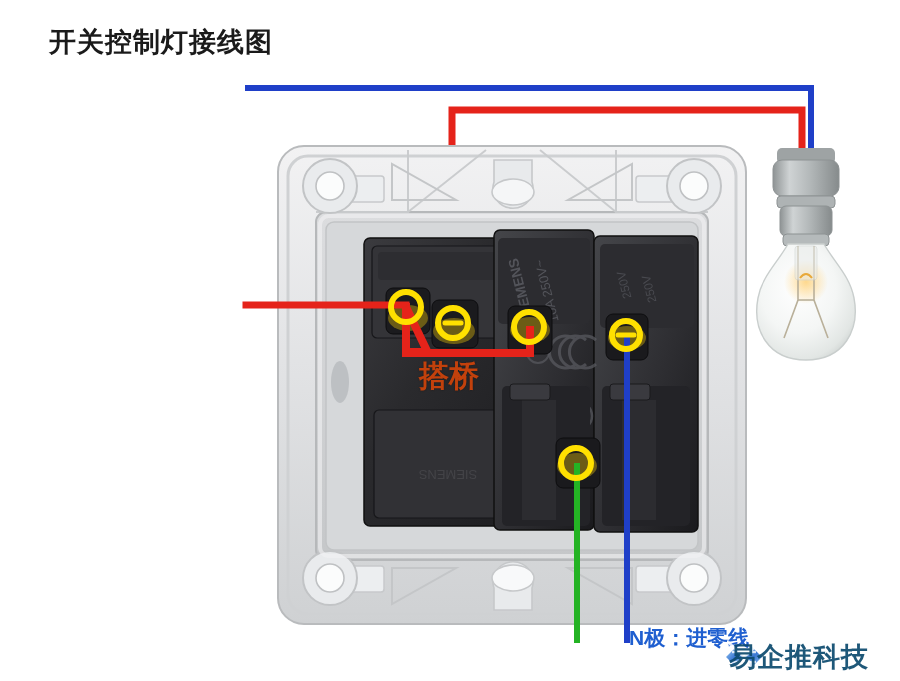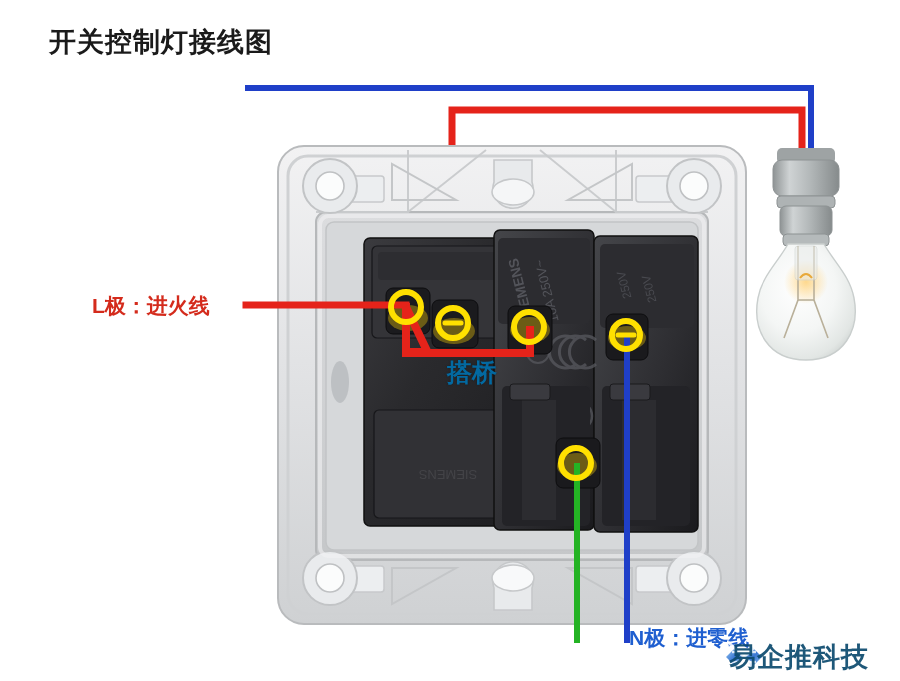--- a/index.html
+++ b/index.html
@@ -18,22 +18,22 @@
     font-size:27px;font-weight:bold;color:#1a1a1a;
     letter-spacing:1px;white-space:nowrap;
   }
 
   
   svg.art{position:absolute;left:0;top:0;width:900px;height:681px;}
 
   
   .lbl{position:absolute;white-space:nowrap;font-weight:bold;}
   .lbl-L{left:76px;top:292px;font-size:21px;color:#d42b1c;}
-  .lbl-bridge{left:403px;top:356px;font-size:25px;color:#0369a1;
-     text-shadow:0 0 2px rgba(0,0,0,.35);margin-left:28px;}
+  .lbl-bridge{left:403px;top:356px;font-size:30px;color:#c2410c;
+     text-shadow:0 0 2px rgba(0,0,0,.35);}
   .lbl-E{left:392px;top:624px;font-size:21px;color:#2fa82f;}
   .lbl-N{left:613px;top:624px;font-size:21px;color:#1f5fd0;}
 
   
   .wm{position:absolute;left:713px;top:639px;font-size:27px;font-weight:bold;
       color:#0c4a6e;letter-spacing:1px;opacity:.92;white-space:nowrap;}
   .wm-logo{position:absolute;left:706px;top:636px;width:44px;height:42px;}
 </style>
 </head>
 <body>
@@ -266,21 +266,20 @@
       <g stroke="#b9b09a" stroke-width="1.6" fill="none">
         <path d="M 782 246 V 300 L 768 338"></path>
         <path d="M 798 246 V 300 L 812 338"></path>
         <path d="M 782 300 H 798"></path>
       </g>
       <rect x="779" y="246" width="22" height="34" rx="3" fill="#e9ecea" opacity=".55" stroke="#cdd2d0"></rect>
       <path d="M 784 278 q 6 -8 12 0" stroke="#e8a93a" stroke-width="2" fill="none"></path>
     </g>
   </svg>
 
-  <div class="lbl lbl-L">L极：进火线</div>
   <div class="lbl lbl-bridge">搭桥</div>
   <div class="lbl lbl-N">N极：进零线</div>
 
   <svg class="wm-logo" viewBox="0 0 44 42">
     <g fill="url(#gWmLogo)">
       <path d="M4 21 L14 11 L22 21 L14 31 Z" opacity=".95"></path>
       <path d="M40 21 L30 11 L22 21 L30 31 Z" opacity=".95"></path>
       <path d="M6 6 L38 36" stroke="#ffffff" stroke-width="3" fill="none" opacity=".85"></path>
       <path d="M38 6 L6 36" stroke="#ffffff" stroke-width="3" fill="none" opacity=".85"></path>
       <path d="M10 16 L34 16" stroke="#ffffff" stroke-width="2.4" fill="none" opacity=".8"></path>

